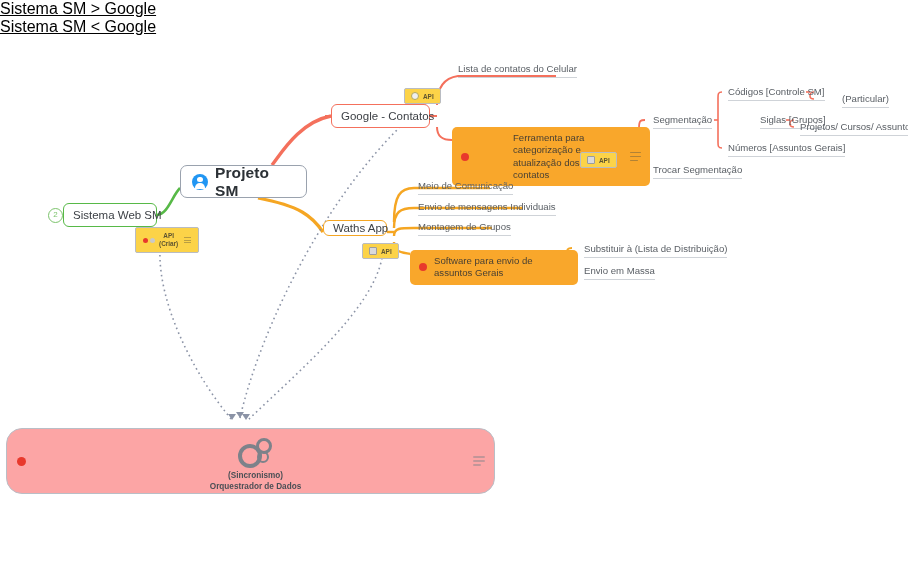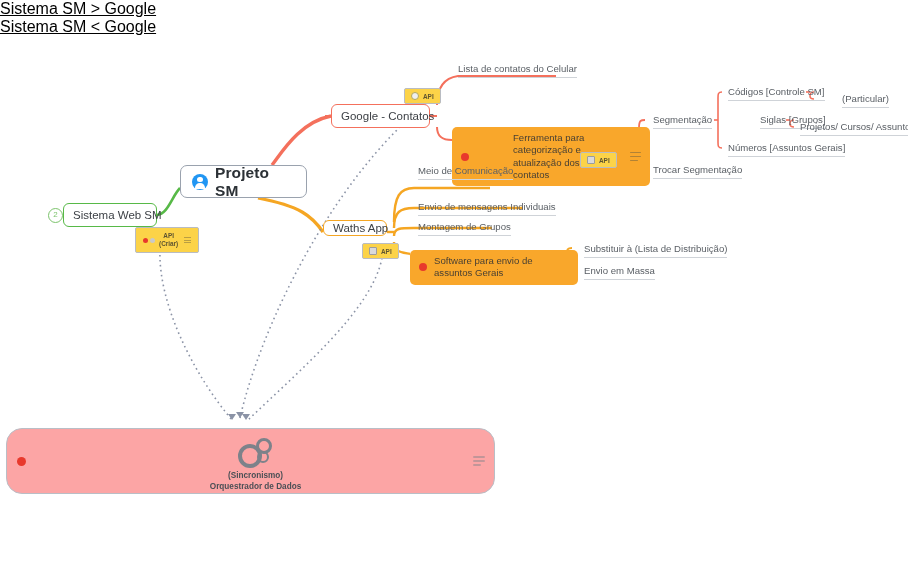--- a/index.html
+++ b/index.html
@@ -217,21 +217,21 @@
   <div class="leaf" style="left:800px;top:121px;">Projetos/ Cursos/ Assuntos</div>
 
   <div class="node b-node n-waths">
     <span>Waths App</span>
   </div>
   <div class="sticky" style="left:362px;top:243px;">
     <span class="sq g"></span>
     <span>API</span>
   </div>
 
-  <div class="leaf" style="left:418px;top:165px;">Meio de Comunicação</div>
+  <div class="leaf" style="left:418px;top:180px;">Meio de Comunicação</div>
   <div class="leaf" style="left:418px;top:201px;">Envio de mensagens Individuais</div>
   <div class="leaf" style="left:418px;top:221px;">Montagem de Grupos</div>
 
   <div class="y-topic" style="left:410px;top:250px;width:150px;">
     <span class="dot-red"></span>
     <span style="flex:1">Software para envio de assuntos Gerais</span>
   </div>
 
   <div class="leaf" style="left:584px;top:243px;">Substituir à (Lista de Distribuição)</div>
   <div class="leaf" style="left:584px;top:265px;">Envio em Massa</div>

